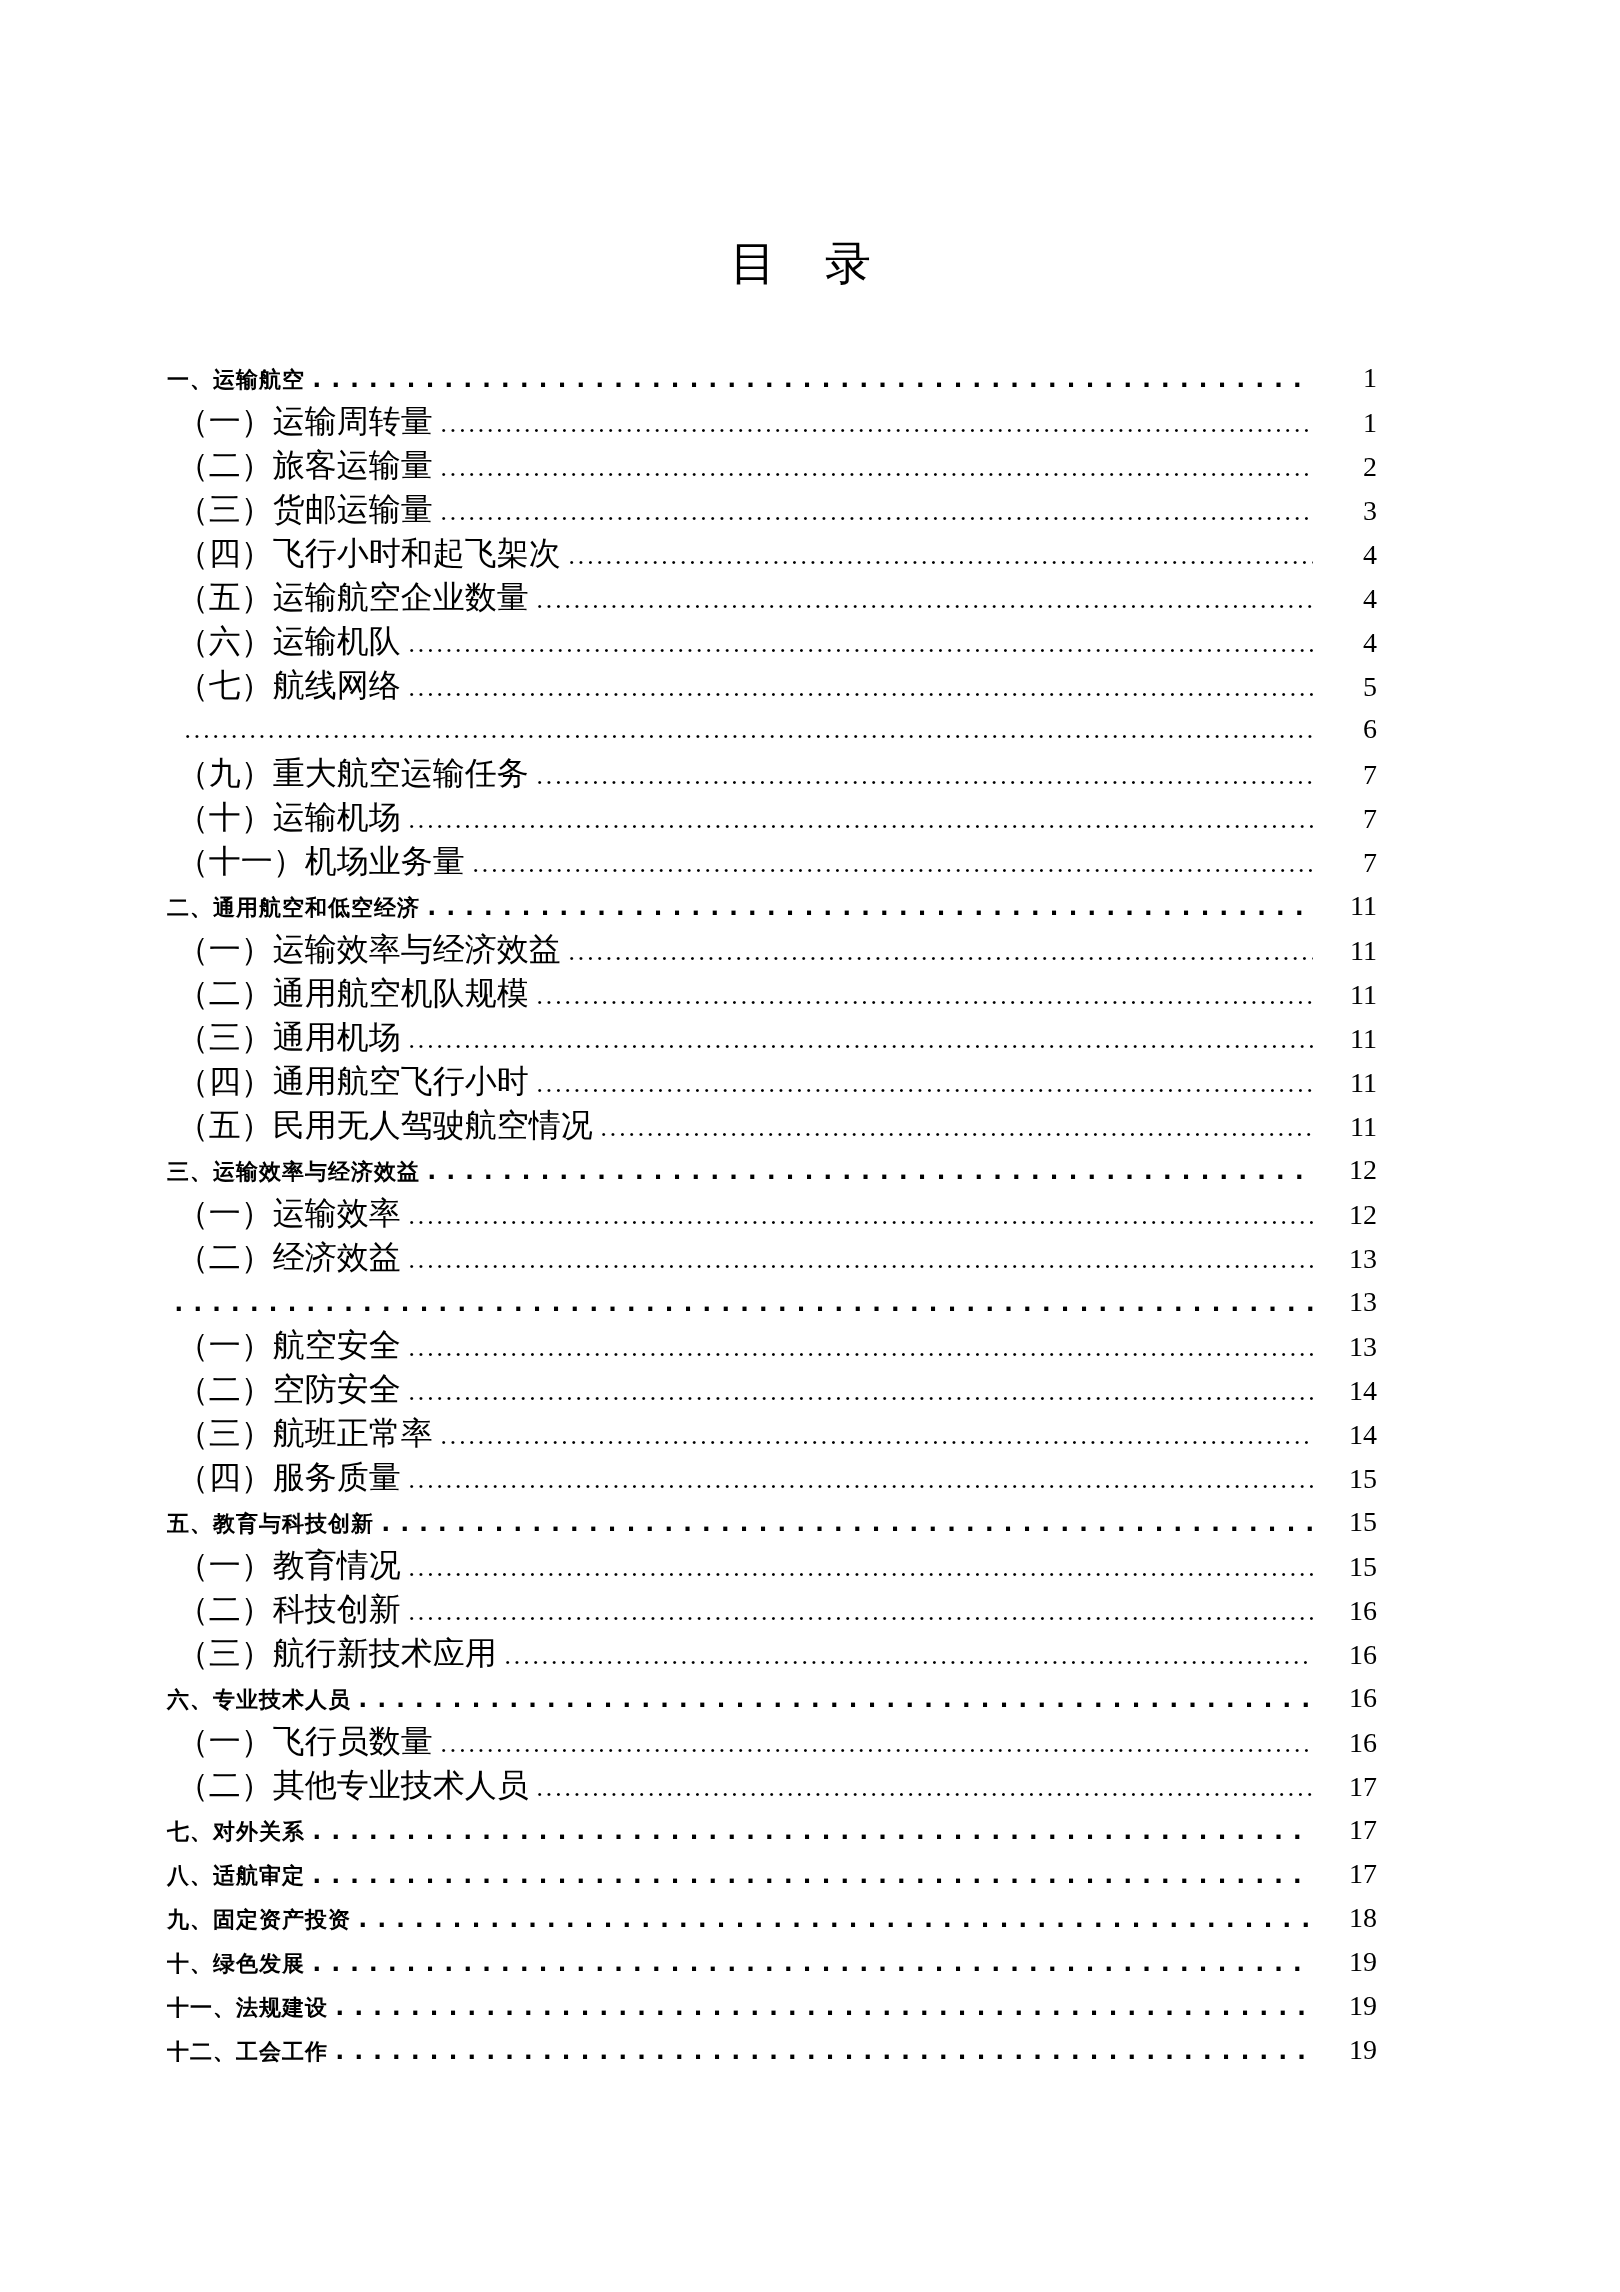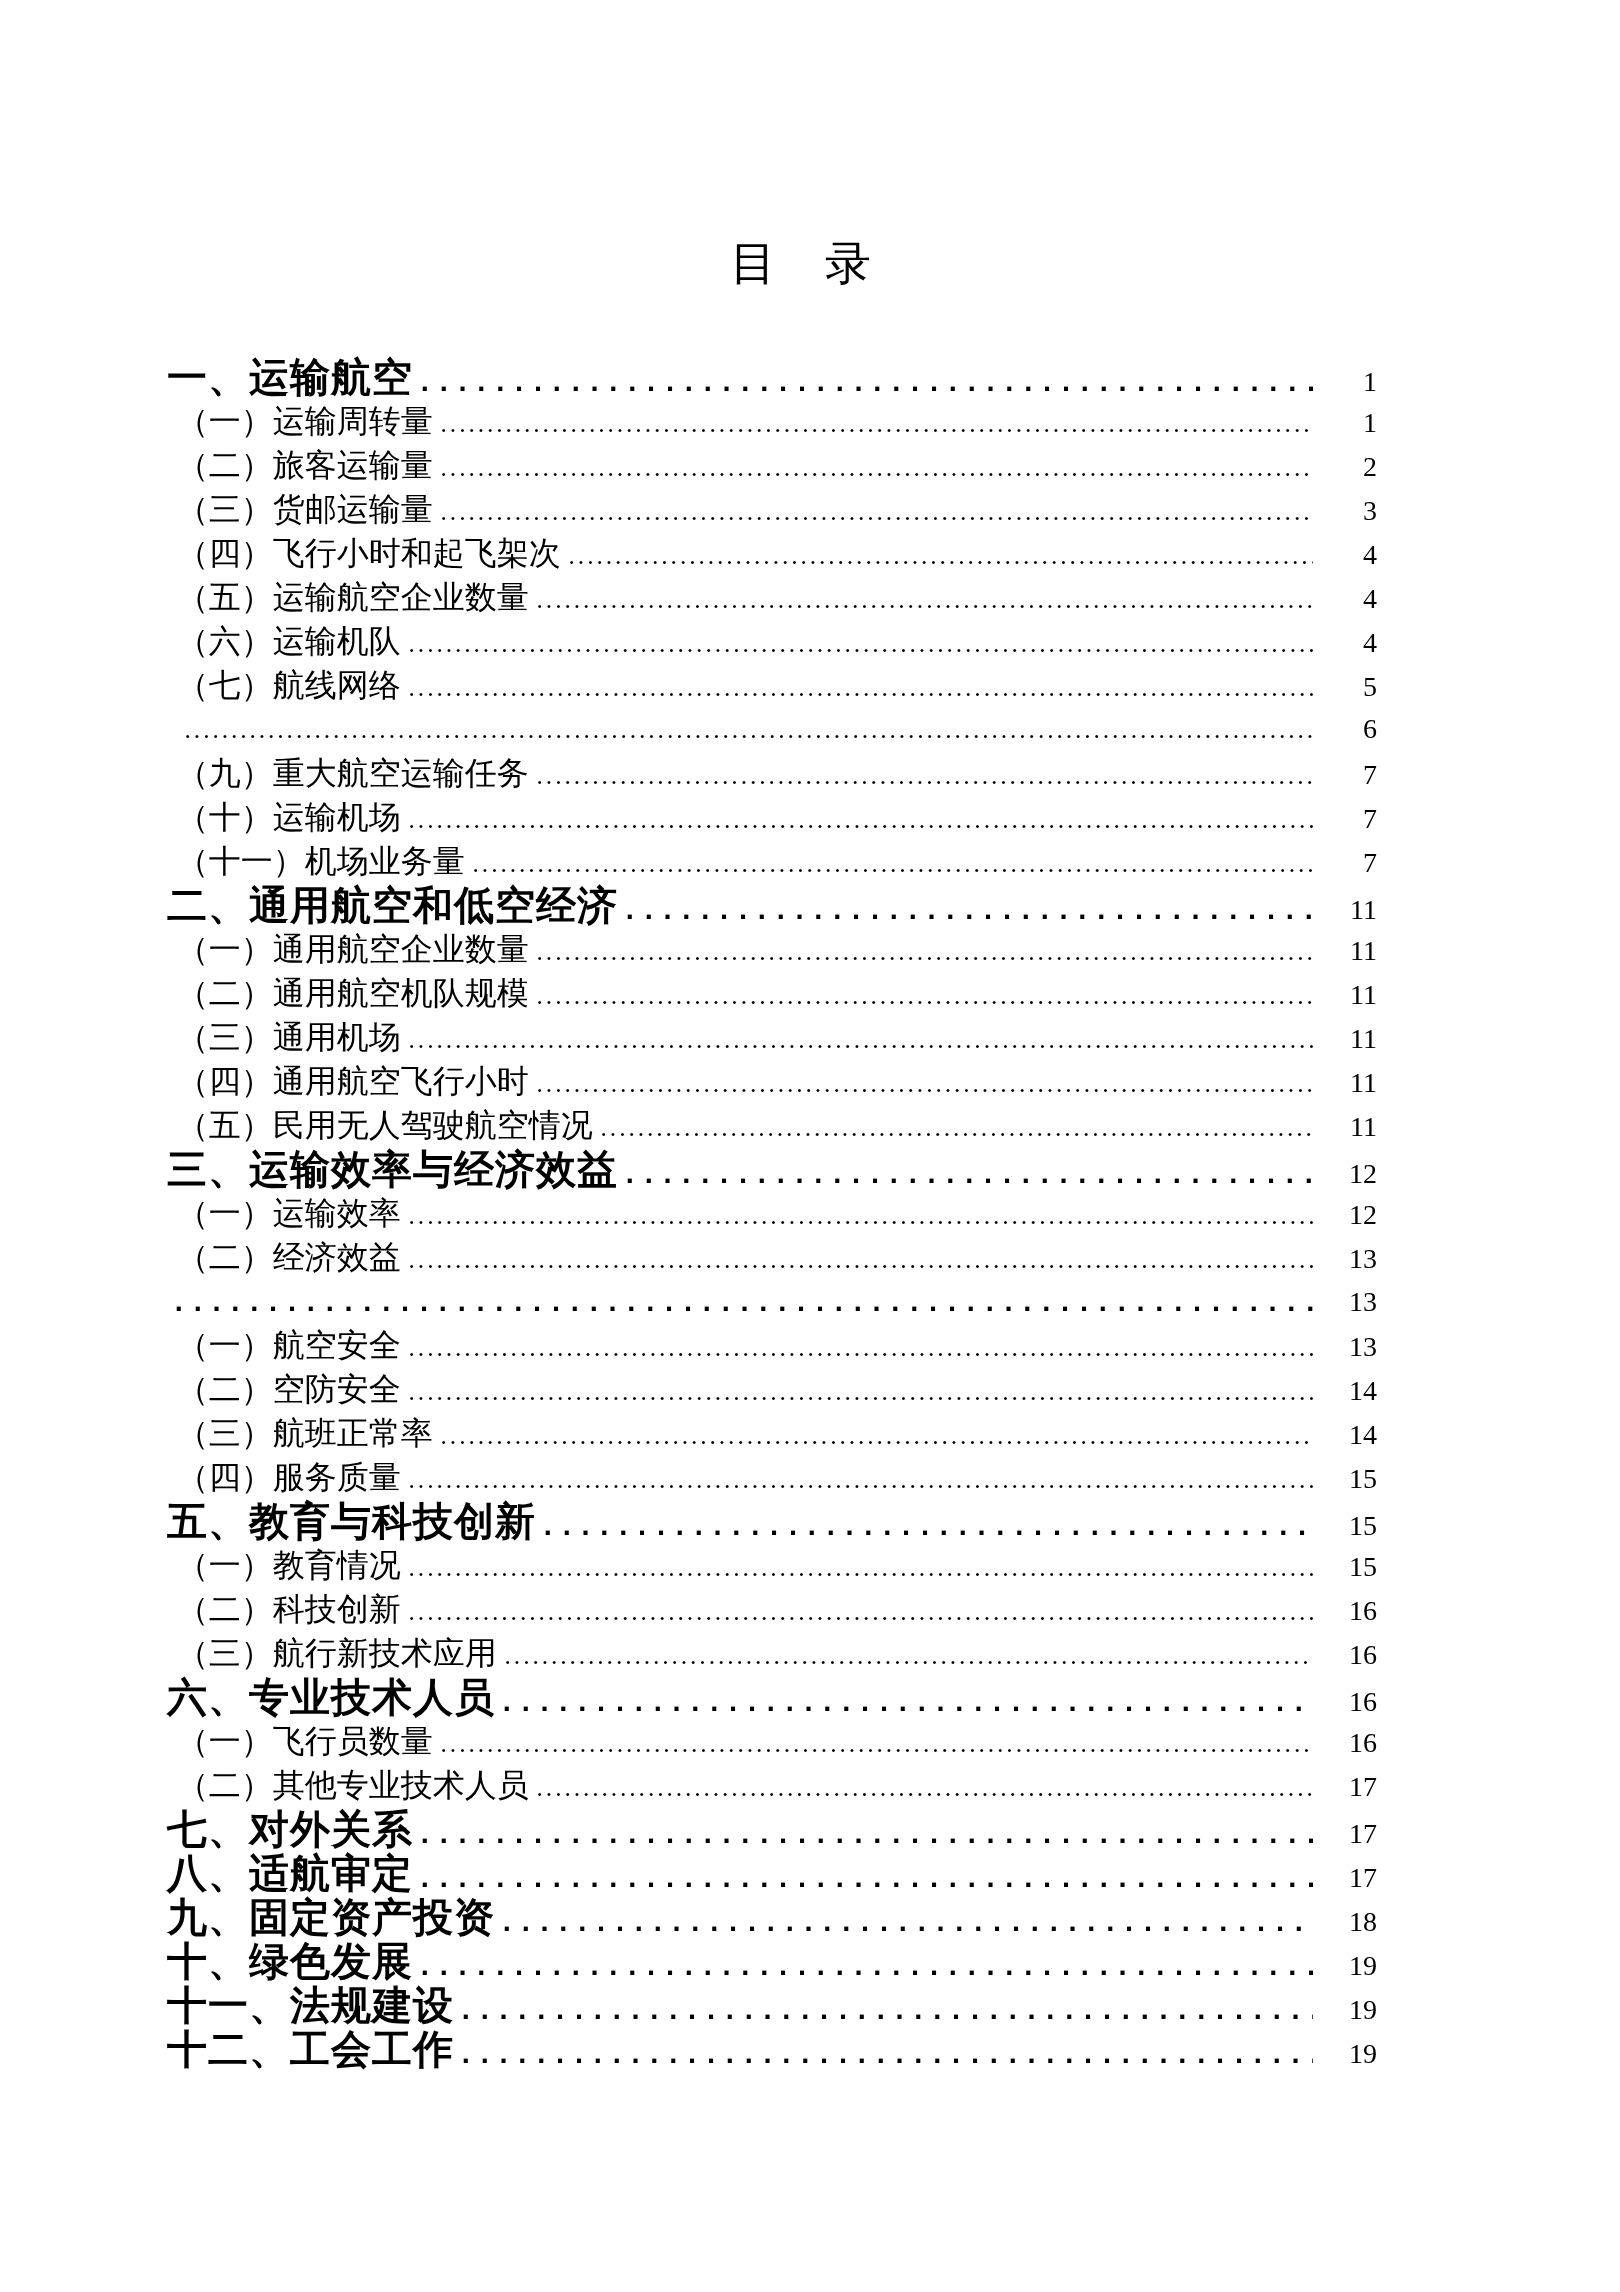--- a/index.html
+++ b/index.html
@@ -39,21 +39,21 @@
     height: 44px;
     line-height: 44px;
     white-space: nowrap;
   }
   .row .lbl {
     flex: 0 0 auto;
   }
   .lvl1 .lbl {
     font-family: "Liberation Sans", "DejaVu Sans", sans-serif;
     font-weight: bold;
-    font-size: 40px;
+    font-size: 22px;
     letter-spacing: 1px;
   }
   .lvl2 {
     padding-left: 9.8px;
   }
   .lvl2 .lbl {
     font-family: "Liberation Serif", "DejaVu Serif", serif;
     font-weight: normal;
     font-size: 32px;
   }
@@ -148,21 +148,21 @@
       <span class="lbl">（十一）机场业务量</span>
       <span class="leader">............................................................................................................................................................................................................................</span>
       <span class="pg">7</span>
     </div>
     <div class="row lvl1">
       <span class="lbl">二、通用航空和低空经济</span>
       <span class="leader">............................................................................................................................................................................................................................</span>
       <span class="pg">11</span>
     </div>
     <div class="row lvl2">
-      <span class="lbl">（一）通用航空企业数量</span>
+      <span class="lbl">（一）运输效率与经济效益</span>
       <span class="leader">............................................................................................................................................................................................................................</span>
       <span class="pg">11</span>
     </div>
     <div class="row lvl2">
       <span class="lbl">（二）通用航空机队规模</span>
       <span class="leader">............................................................................................................................................................................................................................</span>
       <span class="pg">11</span>
     </div>
     <div class="row lvl2">
       <span class="lbl">（三）通用机场</span>

